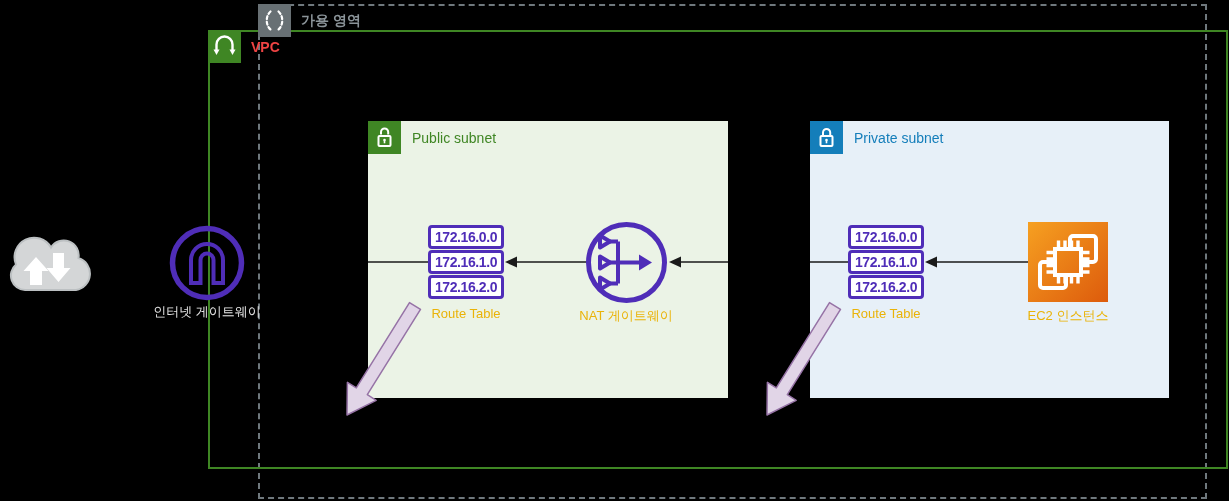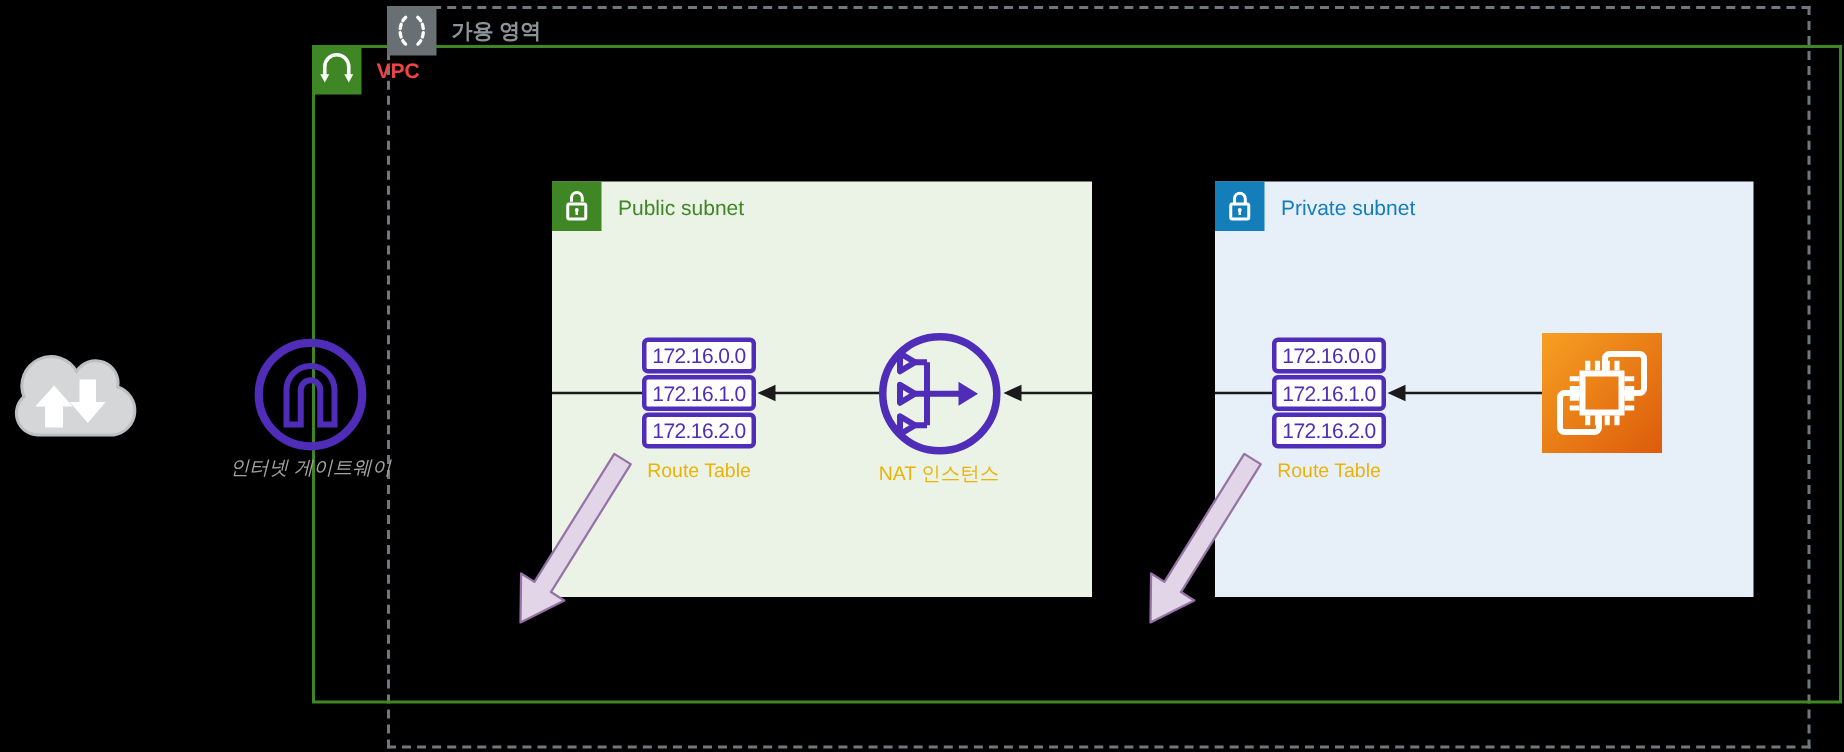--- a/index.html
+++ b/index.html
@@ -33,29 +33,29 @@
   .sub-hdr .hlabel { font-size: 14px; }
   .subnet.pub .hlabel { color: #3F8624; }
   .subnet.pri .hlabel { color: #147EBA; }
 
   
   .rt { width: 76px; }
   .rt-pub { left: 428px; top: 225px; }
   .rt-pri { left: 848px; top: 225px; }
   .rt-box {
     height: 24px; border: 3px solid #4F2DB8; border-radius: 4px; background: #fff;
-    color: #4F2DB8; font-weight: normal; font-size: 14px; letter-spacing: -0.4px;
+    color: #4F2DB8; font-weight: bold; font-size: 14px; letter-spacing: -0.4px;
     line-height: 18px; text-align: center; margin-bottom: 1px;
   }
   .node-label { font-size: 13px; color: #eab308; text-align: center; }
   .rt-label-pub { left: 406px; top: 306px; width: 120px; }
   .rt-label-pri { left: 826px; top: 306px; width: 120px; }
   .nat-label { left: 546px; top: 307px; width: 160px; }
   .ec2-label { left: 988px; top: 307px; width: 160px; }
-  .igw-label { left: 112px; top: 303px; width: 190px; color: #a3a3a3; font-style: italic; }
+  .igw-label { left: 112px; top: 303px; width: 190px; color: #e5e5e5; }
 
   .nat-svg   { left: 584px;  top: 220px; }
   .ec2-svg   { left: 1028px; top: 222px; }
   .igw-svg   { left: 168px;  top: 224px; }
   .cloud-svg { left: 4px;    top: 231px; }
 
   .overlay { left: 0; top: 0; pointer-events: none; }
 </style>
 </head>
 <body>
@@ -137,21 +137,21 @@
   <svg class="abs nat-svg" width="85" height="85" viewBox="0 0 85 85">
     <circle cx="42.5" cy="42.5" r="38" fill="none" stroke="#4F2DB8" stroke-width="5"></circle>
     <g fill="none" stroke="#4F2DB8" stroke-width="4" stroke-linejoin="round">
       <path d="M16,15.5 L26,21.5 L16,27.5 Z"></path>
       <path d="M16,36.5 L26,42.5 L16,48.5 Z"></path>
       <path d="M16,57.5 L26,63.5 L16,69.5 Z"></path>
       <path d="M26,21.5 H34 M26,63.5 H34 M26,42.5 H34 M34,21.5 V63.5 M34,42.5 H56"></path>
     </g>
     <path d="M68,42.5 L55,34.5 V50.5 Z" fill="#4F2DB8"></path>
   </svg>
-  <div class="abs node-label nat-label">NAT 인스턴스</div>
+  <div class="abs node-label nat-label">NAT 게이트웨이</div>
 
   <div class="abs rt rt-pri">
     <div class="rt-box">172.16.0.0</div>
     <div class="rt-box">172.16.1.0</div>
     <div class="rt-box">172.16.2.0</div>
   </div>
   <div class="abs node-label rt-label-pri">Route Table</div>
 
   <svg class="abs ec2-svg" width="80" height="80" viewBox="0 0 80 80">
     <defs>
@@ -166,20 +166,21 @@
       <rect x="12" y="40" width="26" height="26" rx="3"></rect>
     </g>
     <g stroke="#fff" stroke-width="3.4">
       <path d="M30.5,18.5 V25 M37,18.5 V25 M43.5,18.5 V25 M50,18.5 V25"></path>
       <path d="M30.5,55 V61.5 M37,55 V61.5 M43.5,55 V61.5 M50,55 V61.5"></path>
       <path d="M18.5,30.5 H25 M18.5,37 H25 M18.5,43.5 H25 M18.5,50 H25"></path>
       <path d="M55,30.5 H61.5 M55,37 H61.5 M55,43.5 H61.5 M55,50 H61.5"></path>
     </g>
     <rect x="27" y="27" width="26" height="26" fill="url(#ec2g)" stroke="#fff" stroke-width="4"></rect>
   </svg>
+  <div class="abs node-label ec2-label">EC2 인스턴스</div>
 
   <svg class="abs igw-svg" width="78" height="78" viewBox="0 0 78 78">
     <circle cx="39" cy="39" r="34.5" fill="none" stroke="#4F2DB8" stroke-width="5.5"></circle>
     <path d="M23,59 V36 A16 16 0 0 1 55,36 V59 H45.5 V36 A6.5 6.5 0 0 0 32.5,36 V59 Z" fill="none" stroke="#4F2DB8" stroke-width="4"></path>
   </svg>
   <div class="abs node-label igw-label">인터넷 게이트웨이</div>
 
   <svg class="abs cloud-svg" width="90" height="66" viewBox="0 0 90 66">
     <path d="M21,59 A14.5 14.5 0 0 1 12,33.5 A19.5 19.5 0 0 1 47,16.5 A15 15 0 0 1 74.5,27 A16.5 16.5 0 0 1 72,59 Z" fill="#d4d6d7" stroke="#bcc0c2" stroke-width="2"></path>
     <path d="M26,54 V40 H19.5 L32,26 L44.5,40 H38 V54 Z" fill="#fff"></path>

